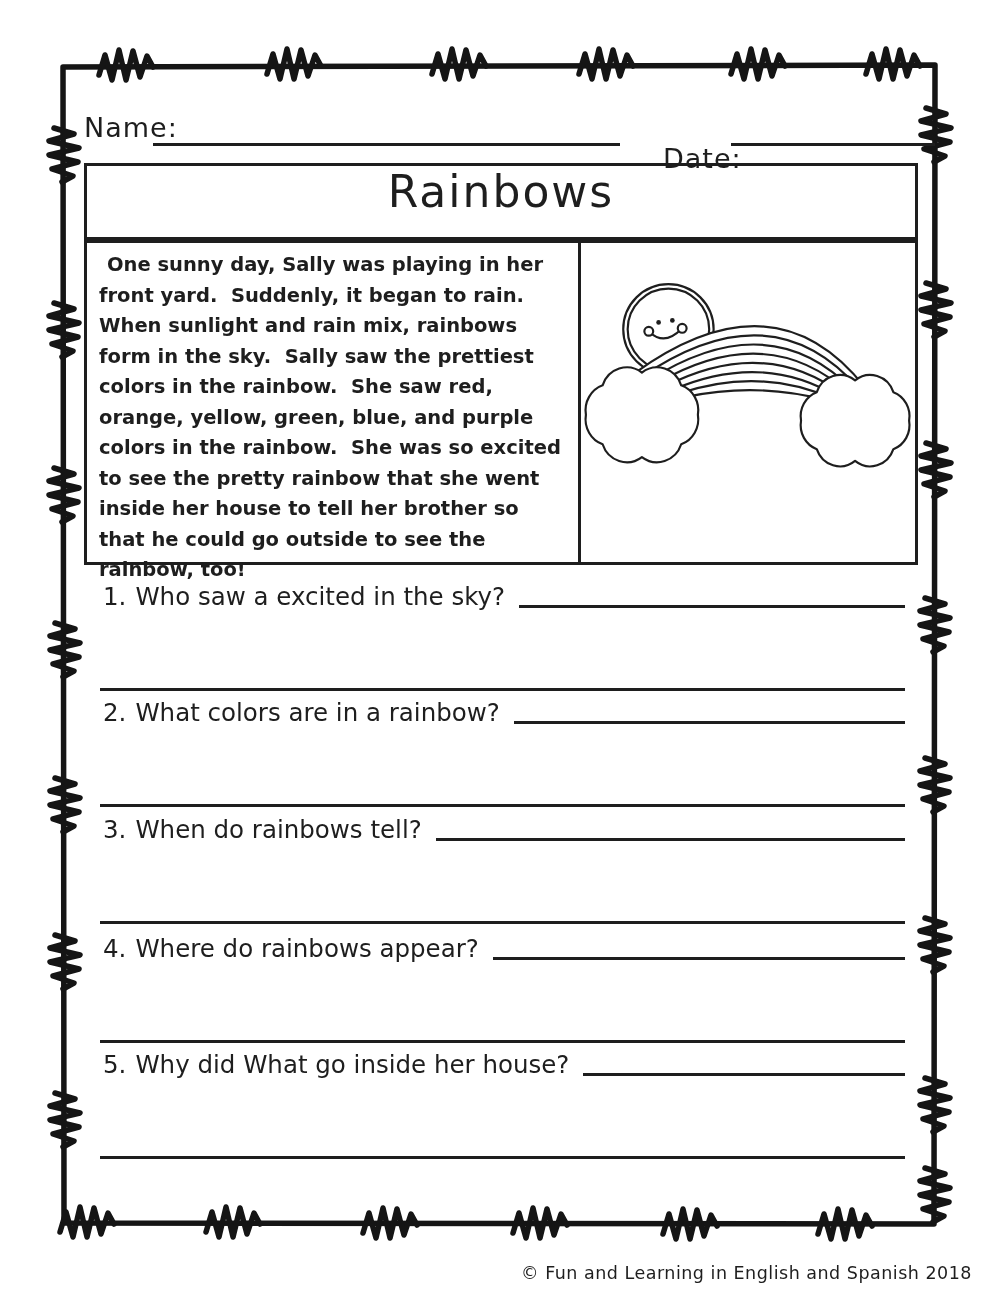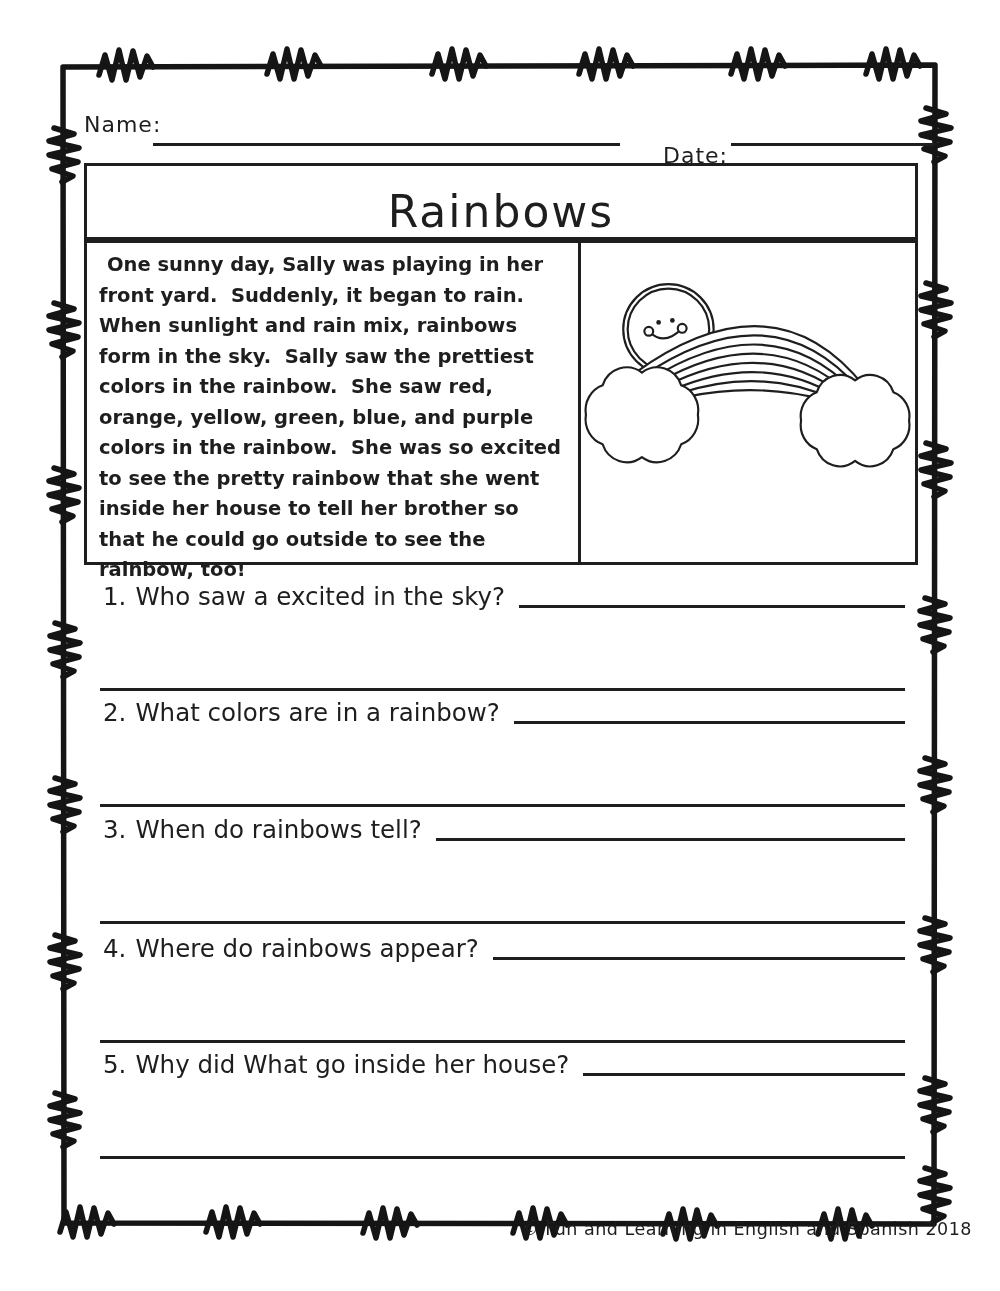--- a/index.html
+++ b/index.html
@@ -4,32 +4,32 @@
 <style>
   html,body { margin:0; padding:0; background:#fff; }
   .sheet {
     position:relative; width:1000px; height:1291px;
     background:#ffffff; overflow:hidden;
     font-family:"DejaVu Sans", sans-serif; color:#1e1e1e;
   }
   .border-svg { position:absolute; left:0; top:0; width:1000px; height:1291px; }
 
   
-  .hdr-label { position:absolute; top:112px; font-size:22px; letter-spacing:1px; }
+  .hdr-label { position:absolute; top:112px; font-size:27px; letter-spacing:1px; }
   .name-label { left:84px; }
   .date-label { left:663px;margin-top:31px; }
   .write-line { position:absolute; border-bottom:3px solid #1e1e1e; height:0; }
   .name-line { left:153px; top:143px; width:467px; }
   .date-line { left:731px; top:143px; width:204px; }
 
   
   .title-box {
     position:absolute; left:84px; top:163px; width:834px; height:77px;
     border:3px solid #1e1e1e; box-sizing:border-box;
-    display:flex; align-items:flex-end; justify-content:center;
+    display:flex; align-items:flex-start; justify-content:center;
   }
   .title-text { font-size:44px; letter-spacing:2px; }
 
   
   .passage-box {
     position:absolute; left:84px; top:240px; width:834px; height:325px;
     border:3px solid #1e1e1e; box-sizing:border-box; display:flex;font-weight:bold;
   }
   .passage-text {
     width:494px; box-sizing:border-box;
@@ -46,21 +46,21 @@
   .q1 { top:580px; } .q2 { top:696px; } .q3 { top:813px; }
   .q4 { top:932px; } .q5 { top:1048px; }
   .q-row { display:flex; align-items:flex-end; font-size:24.5px; line-height:33px; }
   .q-num { margin-right:9px; white-space:nowrap; }
   .q-text { white-space:nowrap; }
   .answer-line { flex:1; border-bottom:3px solid #1e1e1e; margin:0 0 5px 14px; min-width:40px; }
   .full-line { position:absolute; left:-3px; right:0; top:108px; border-top:3px solid #1e1e1e; }
 
   
   .footer-credit {
-    position:absolute; right:28px; top:1219px;
+    position:absolute; right:28px; top:1263px;
     font-size:17.5px; letter-spacing:0.5px;
   }
 </style>
 </head>
 <body>
 
 <div class="sheet">
 
   <svg class="border-svg" viewBox="0 0 1000 1291" fill="none" stroke="#151515" stroke-linecap="round" stroke-linejoin="round">
     <defs>

